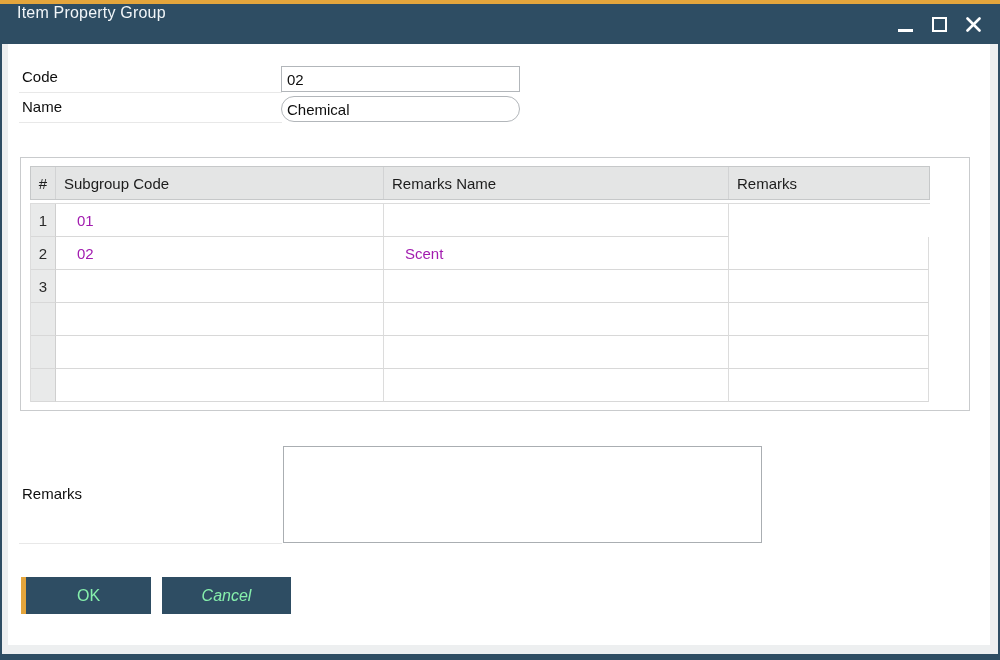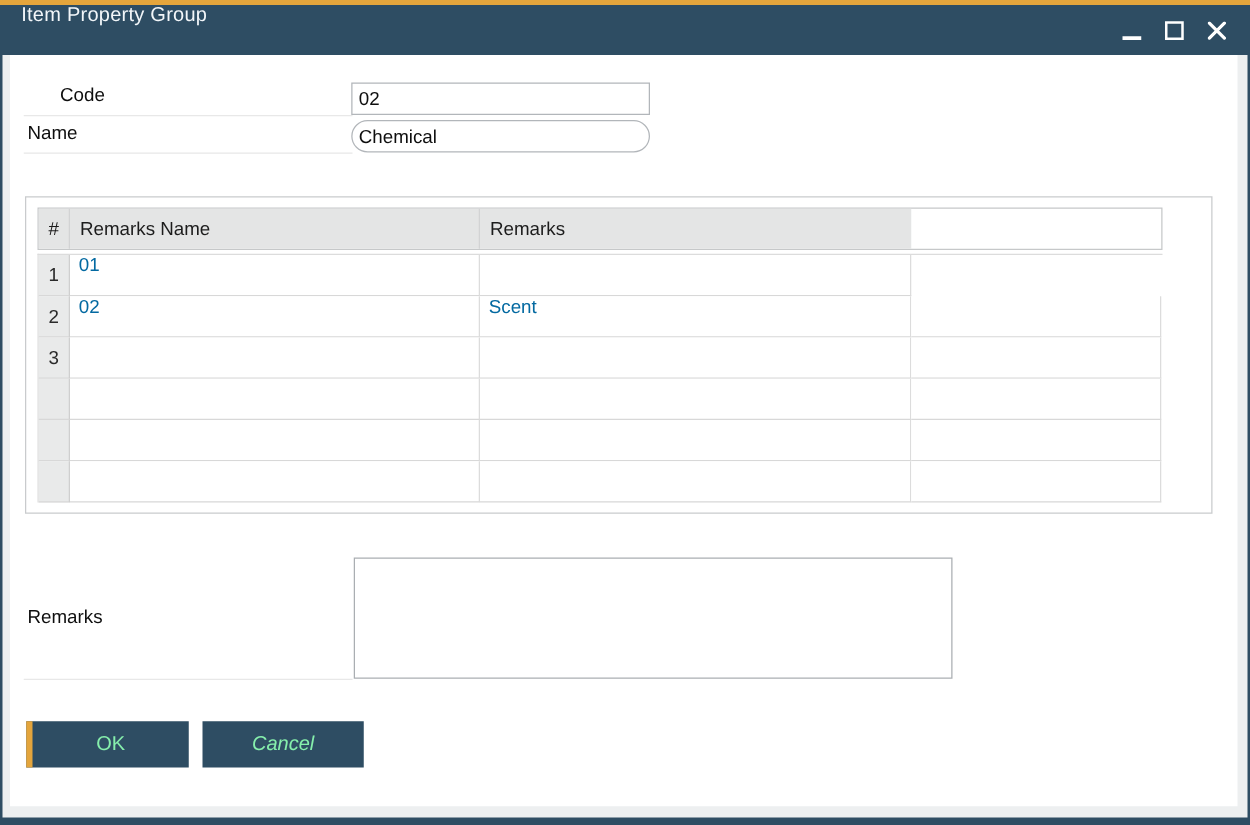--- a/index.html
+++ b/index.html
@@ -85,22 +85,22 @@
     display: grid; grid-template-columns: 25px 328px 345px 200px;
     height: 33px;
   }
   .cell-num {
     background: #e9eaea; border-right: 1px solid #cfcfcf; border-bottom: 1px solid #d8d8d8;
     display: flex; align-items: center; justify-content: center;
     font-size: 15px; color: #2a2a2a;
   }
   .cell-data {
     background: #ffffff; border-right: 1px solid #dcdcdc; border-bottom: 1px solid #d8d8d8;
-    display: flex; padding-left: 7px;
-    font-size: 15px; color: #0369a1; overflow: hidden; white-space: nowrap;
+    display: flex; align-items: center; padding-left: 21px;
+    font-size: 15px; color: #a21caf; overflow: hidden; white-space: nowrap;
   }
   .cell-data.highlight { background: #fcf5df; }
   .caret { width: 1px; height: 21px; background: #000; margin-right: 1px; flex: 0 0 1px; }
 
   
   .remarks-textarea {
     position: absolute; left: 275px; top: 402px; width: 479px; height: 97px;
     border: 1px solid #aaaeb2; background: #fff; resize: none; outline: none;
     font-family: "Liberation Sans", sans-serif; font-size: 15px; padding: 4px 6px;
   }
@@ -138,32 +138,33 @@
           <line x1="13.5" y1="1.5" x2="1.5" y2="13.5" stroke="#ffffff" stroke-width="2.6" stroke-linecap="round"></line>
         </svg>
       </div>
     </div>
   </div>
 
   <div class="frame"></div>
 
   <div class="content">
 
-    <div class="field-label" style="top:24px;margin-left:26px;">Code</div>
+    <div class="field-label" style="top:24px;">Code</div>
     <div class="underline" style="top:48px;"></div>
     <input class="text-input" style="top: 22px;" type="text" value="02">
 
     <div class="field-label" style="top:54px;">Name</div>
     <div class="underline" style="top:78px;"></div>
     <input class="text-input" style="top: 52px; border-radius: 13px;" type="text" value="Chemical">
 
     <div class="table-container">
       <div class="grid">
         <div class="thead">
           <div class="th">#</div>
+          <div class="th">Subgroup Code</div>
           <div class="th">Remarks Name</div>
           <div class="th">Remarks</div>
         </div>
         <div class="tbody">
             <div class="trow">
               <div class="cell-num">
                 <span>1</span>
               </div>
               <div class="cell-data">
                 <span>01</span>

